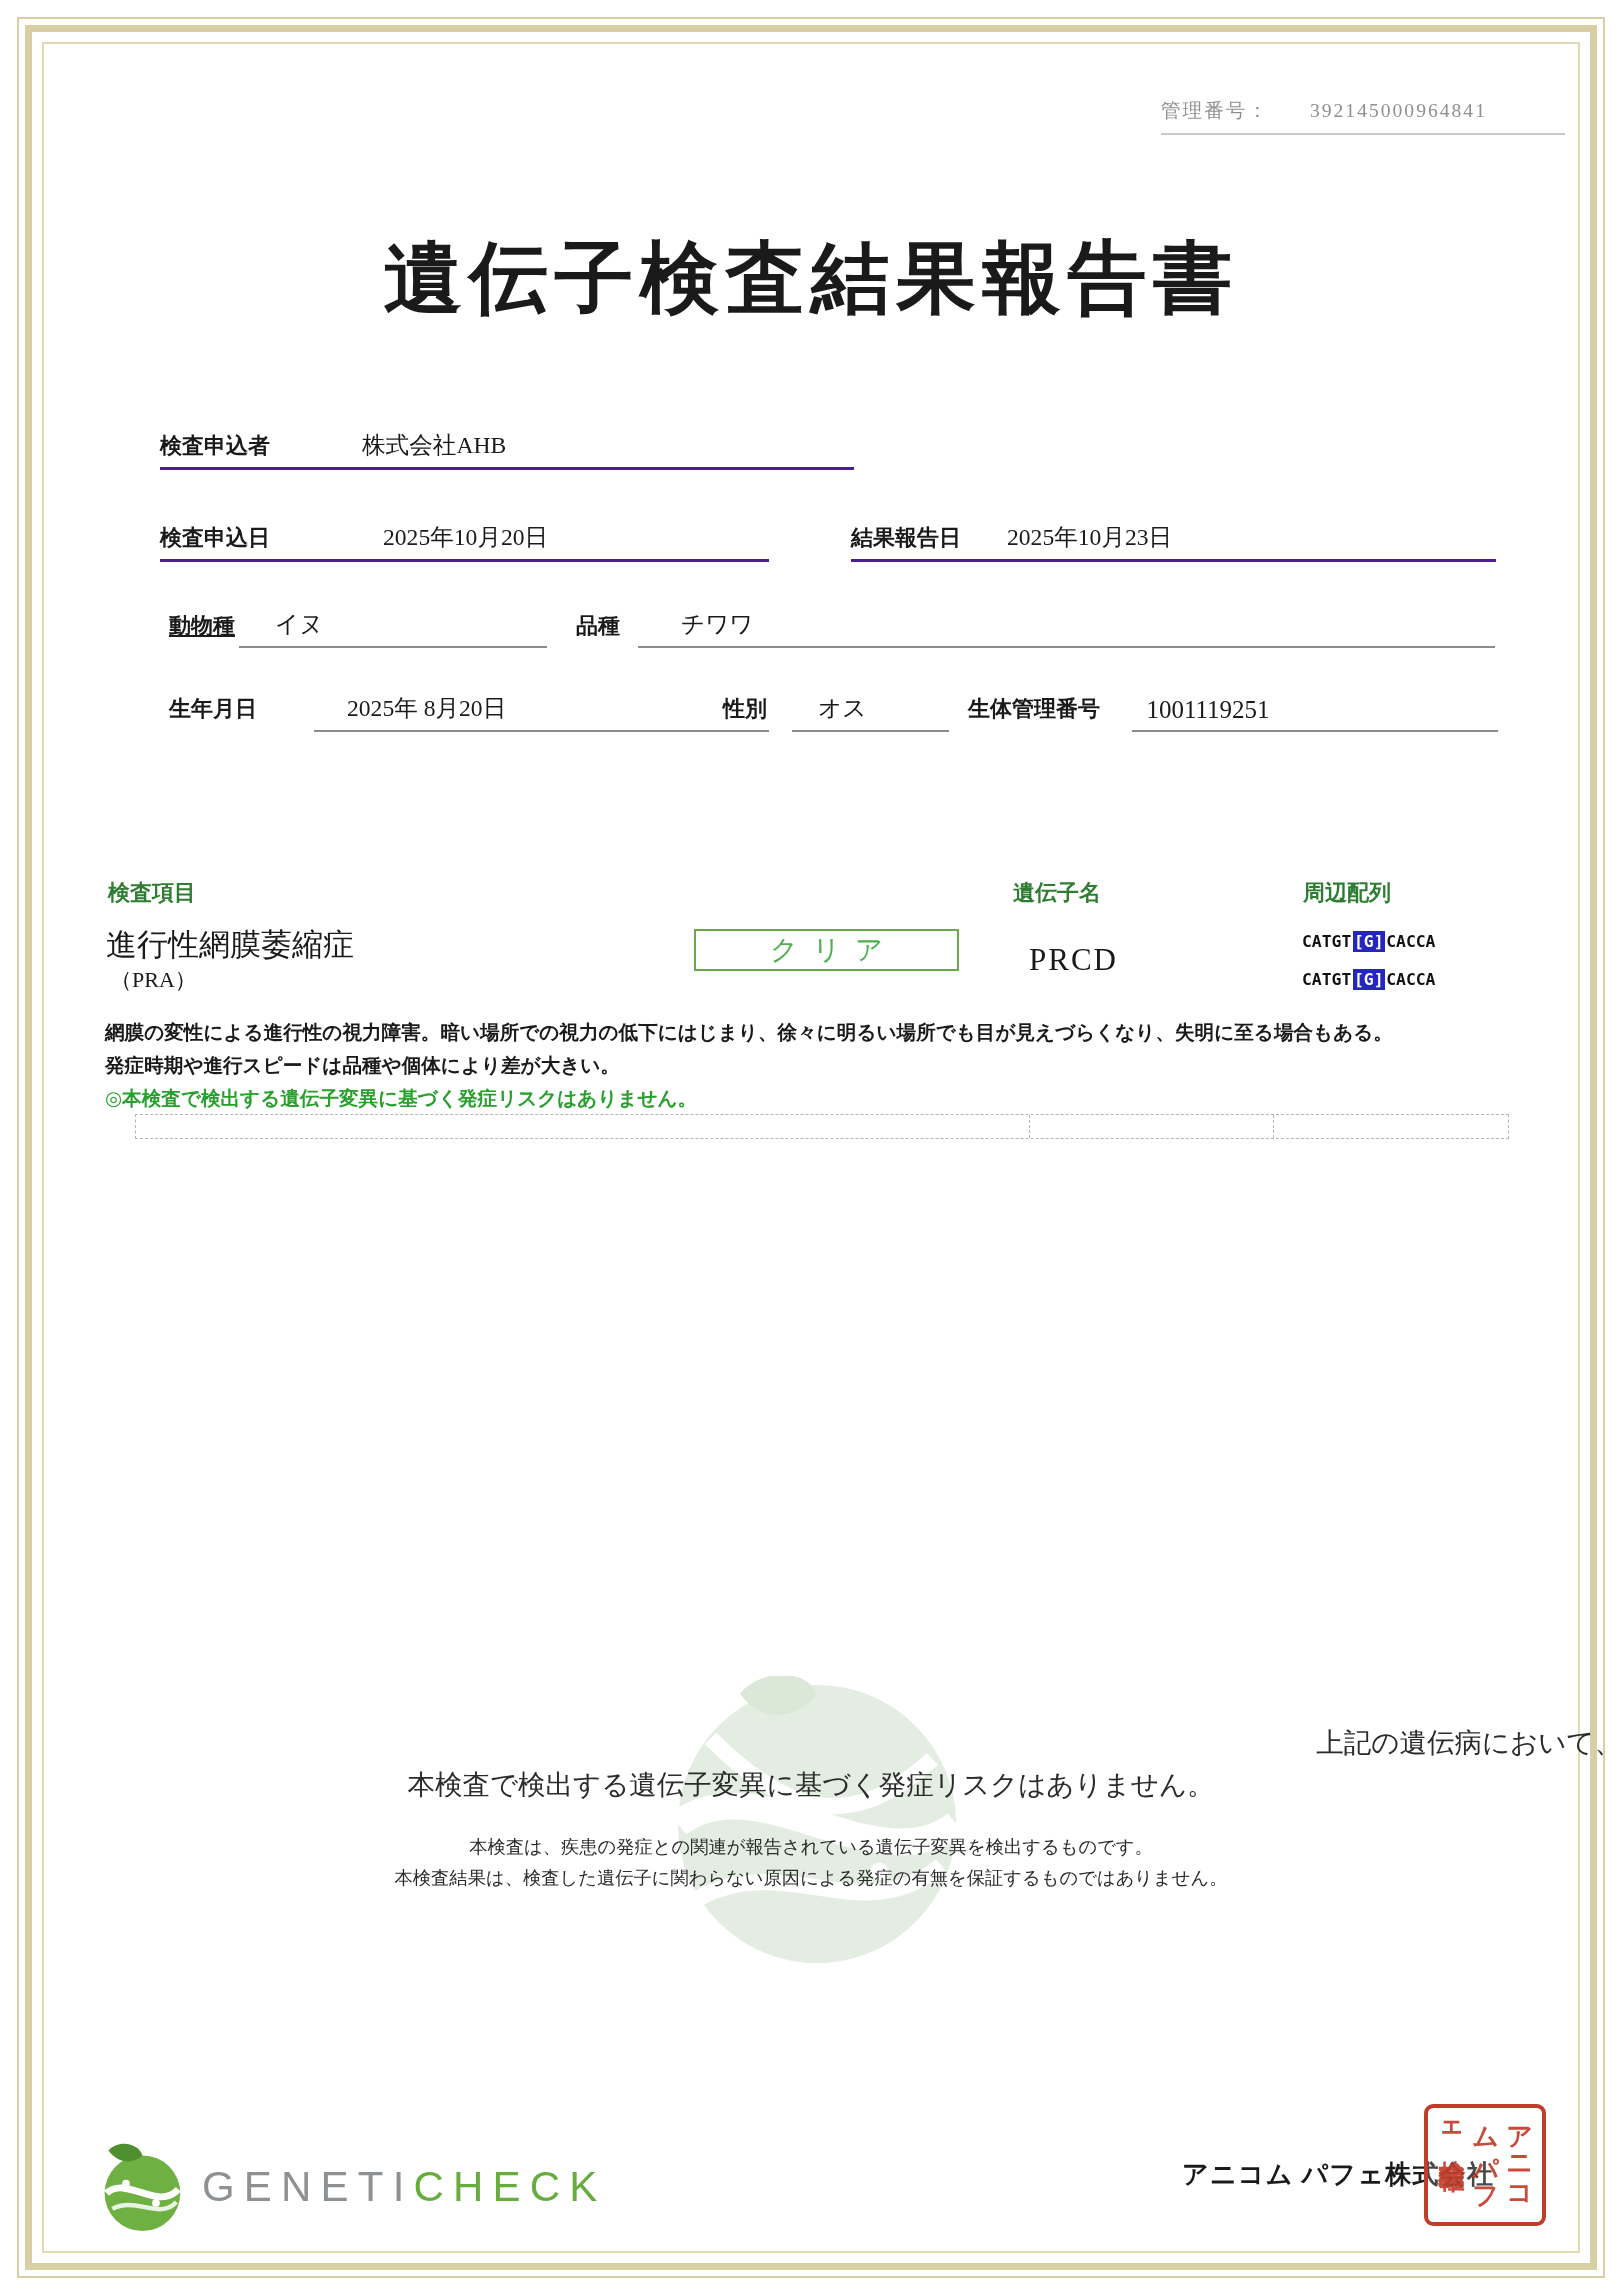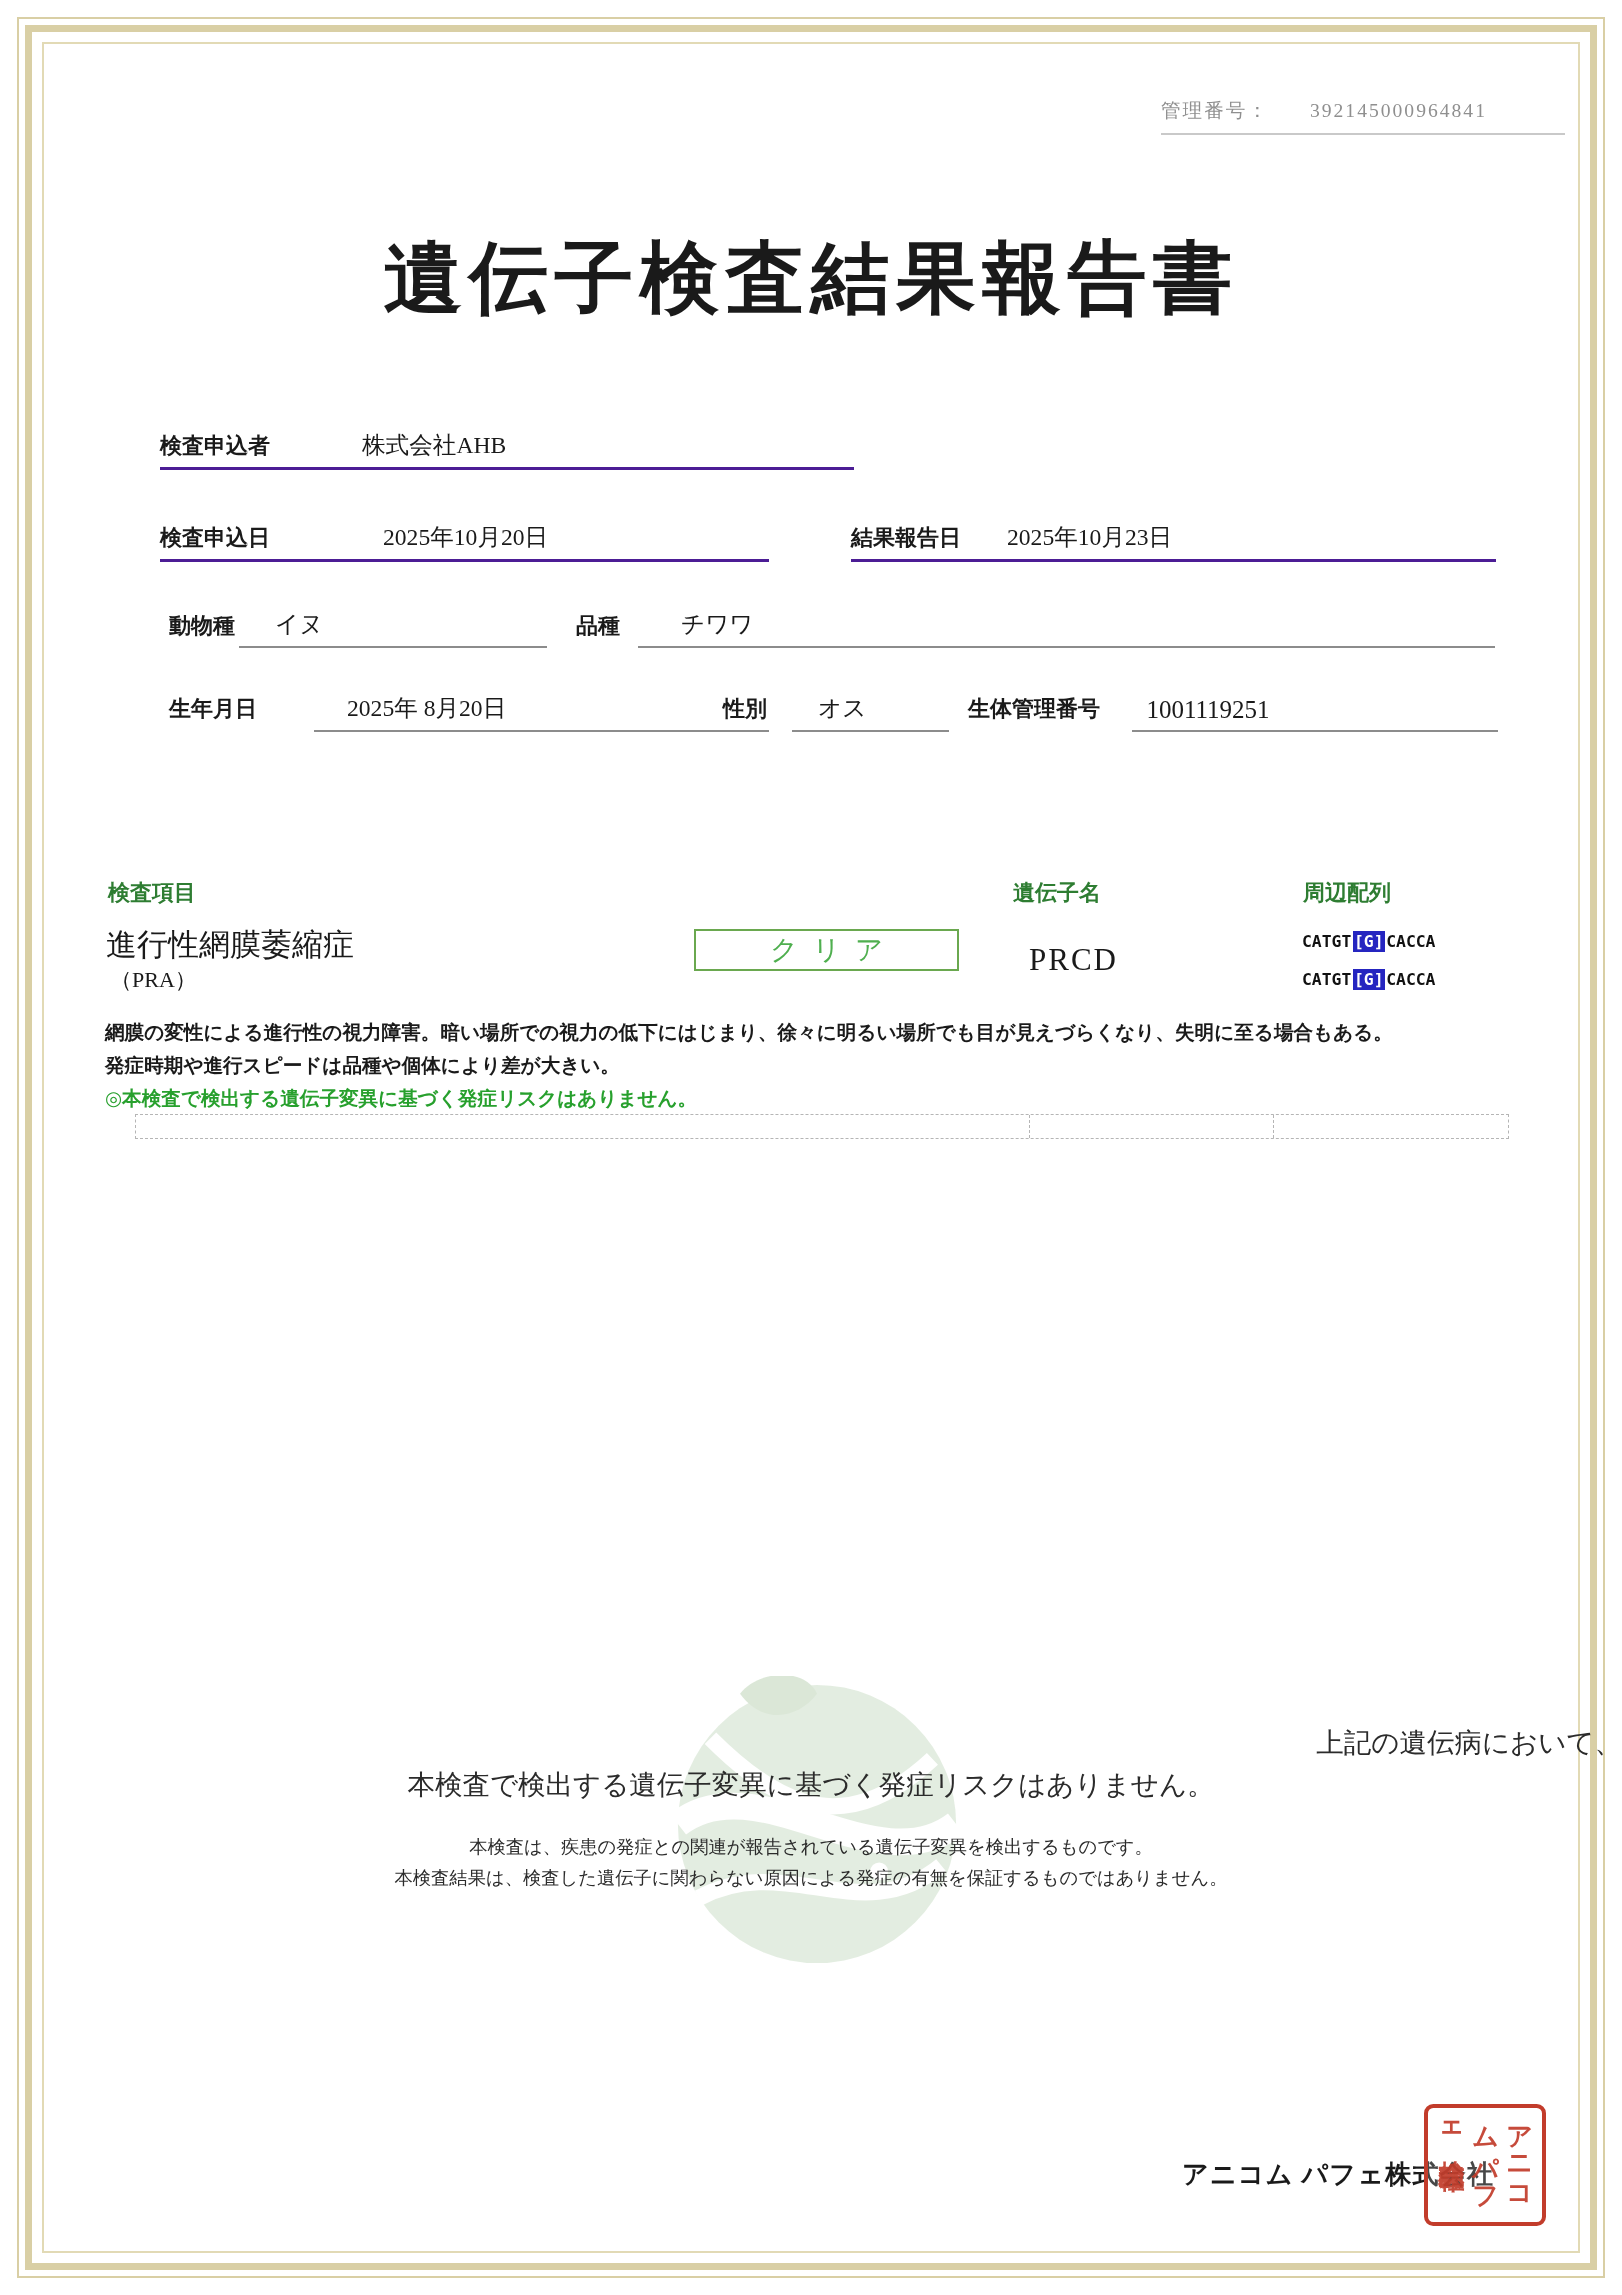--- a/index.html
+++ b/index.html
@@ -40,21 +40,21 @@
 
   .row-applydate{left:160px;top:514px;width:609px;height:48px;}
   .row-applydate .field-value{margin-left:113px;}
   .row-reportdate{left:851px;top:514px;width:645px;height:48px;}
   .row-reportdate .field-value{margin-left:46px;}
 
   .lab-abs{position:absolute;font-weight:700;font-size:22px;white-space:nowrap;}
   .cell{position:absolute;display:flex;align-items:flex-end;padding-bottom:6.5px;box-sizing:border-box;border-bottom:2px solid #8c8c8c;}
   .cell .field-value{white-space:nowrap;}
 
-  .lab-species{left:169px;top:611px;}
+  .lab-species{left:169px;top:611px;text-decoration:underline;}
   .cell-species{left:239px;top:599px;width:308px;height:49px;padding-left:36px;}
   .lab-breed{left:576px;top:611px;}
   .cell-breed{left:638px;top:599px;width:857px;height:49px;padding-left:43px;}
 
   .lab-birth{left:169px;top:694px;}
   .cell-birth{left:314px;top:684px;width:455px;height:48px;padding-left:33px;text-align:right;}
   .lab-sex{left:723px;top:694px;}
   .cell-sex{left:792px;top:684px;width:157px;height:48px;padding-left:26px;}
   .lab-animalid{left:968px;top:694px;}
   .cell-animalid{left:1132px;top:684px;width:366px;height:48px;padding-left:14.4px;}
@@ -214,20 +214,33 @@
     <circle cx="60" cy="70" r="6" fill="#ffffff"></circle>
     <circle cx="142" cy="132" r="6" fill="#ffffff"></circle>
     <path d="M100,12 C92,-6 60,-4 48,12 C64,34 88,28 100,12 Z" fill="#b0cba8"></path>
   </svg>
 
   <div class="sum sum-1">上記の遺伝病において、</div>
   <div class="sum sum-2">本検査で検出する遺伝子変異に基づく発症リスクはありません。</div>
   <div class="sum sum-note1">本検査は、疾患の発症との関連が報告されている遺伝子変異を検出するものです。</div>
   <div class="sum sum-note2">本検査結果は、検査した遺伝子に関わらない原因による発症の有無を保証するものではありません。</div>
 
+  <div class="logo">
+    <svg class="logo-icon" viewBox="0 0 100 100" aria-hidden="true">
+      <circle cx="52" cy="57" r="39" fill="#6fb043"></circle>
+      <path d="M15,57 C35,38 68,76 89,53" stroke="#ffffff" stroke-width="7" fill="none"></path>
+      <path d="M21,73 C45,60 70,85 87,66" stroke="#ffffff" stroke-width="4.5" fill="none" opacity="0.85"></path>
+      <circle cx="35" cy="47" r="4" fill="#ffffff"></circle>
+      <circle cx="66" cy="67" r="4" fill="#ffffff"></circle>
+      <path d="M52,18 C47,4 26,2 17,13 C28,28 43,26 52,18 Z" fill="#4e8f2f"></path>
+    </svg>
+    <div class="logo-text">
+      <span class="lt-gray">GENETI</span><span class="lt-green">CHECK</span>
+    </div>
+  </div>
 
   <div class="company">アニコム パフェ株式会社</div>
   <div class="seal">
     <span class="seal-text">アニコムパフェ株式会社印</span>
   </div>
 
 </div>
 
 
 </body></html>

